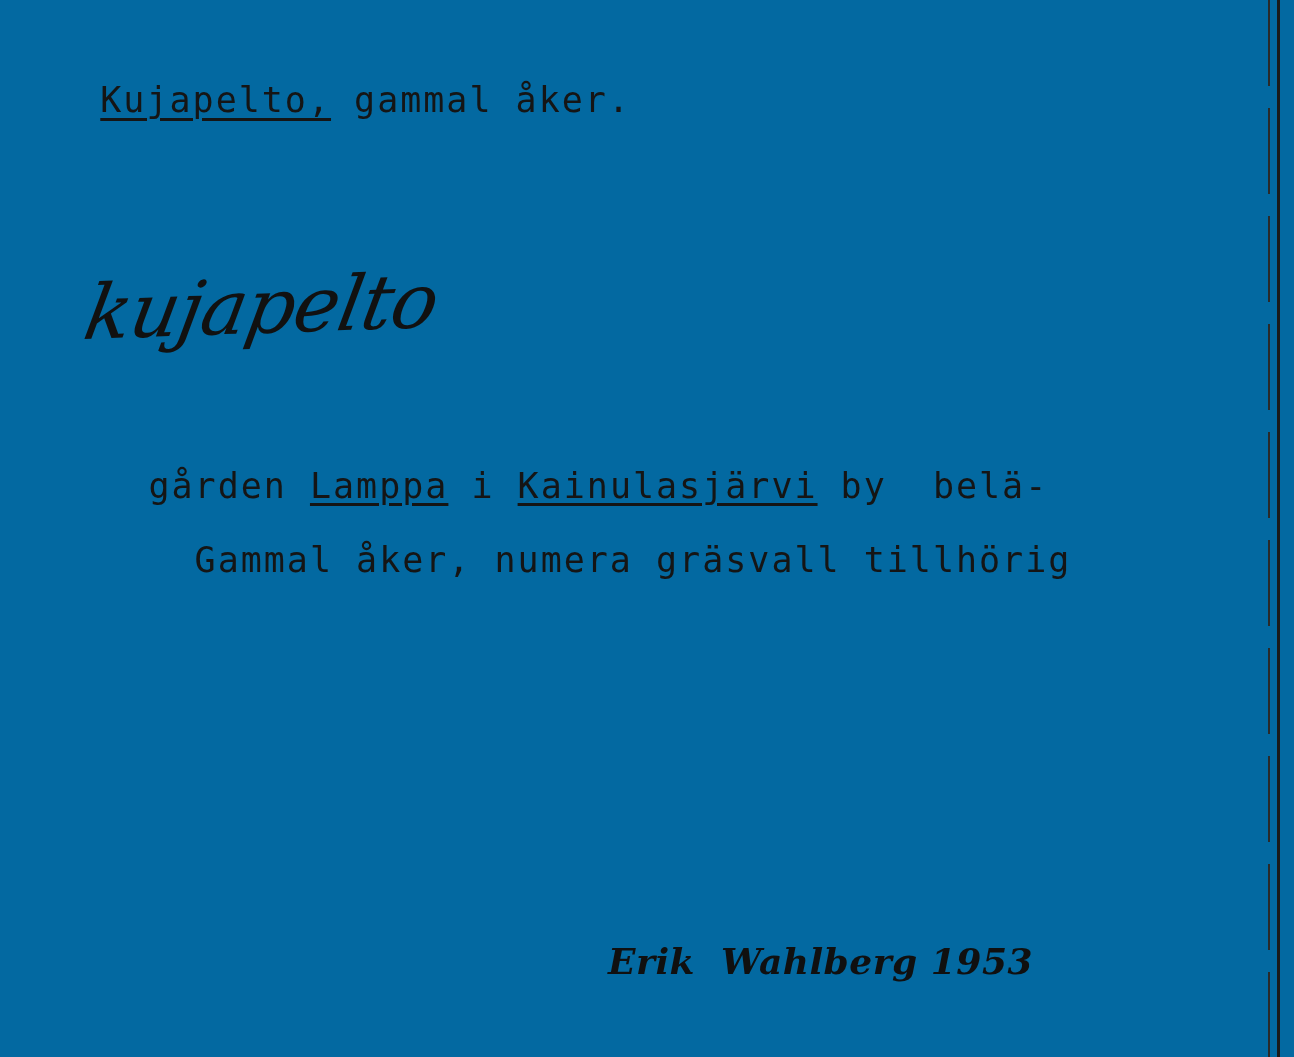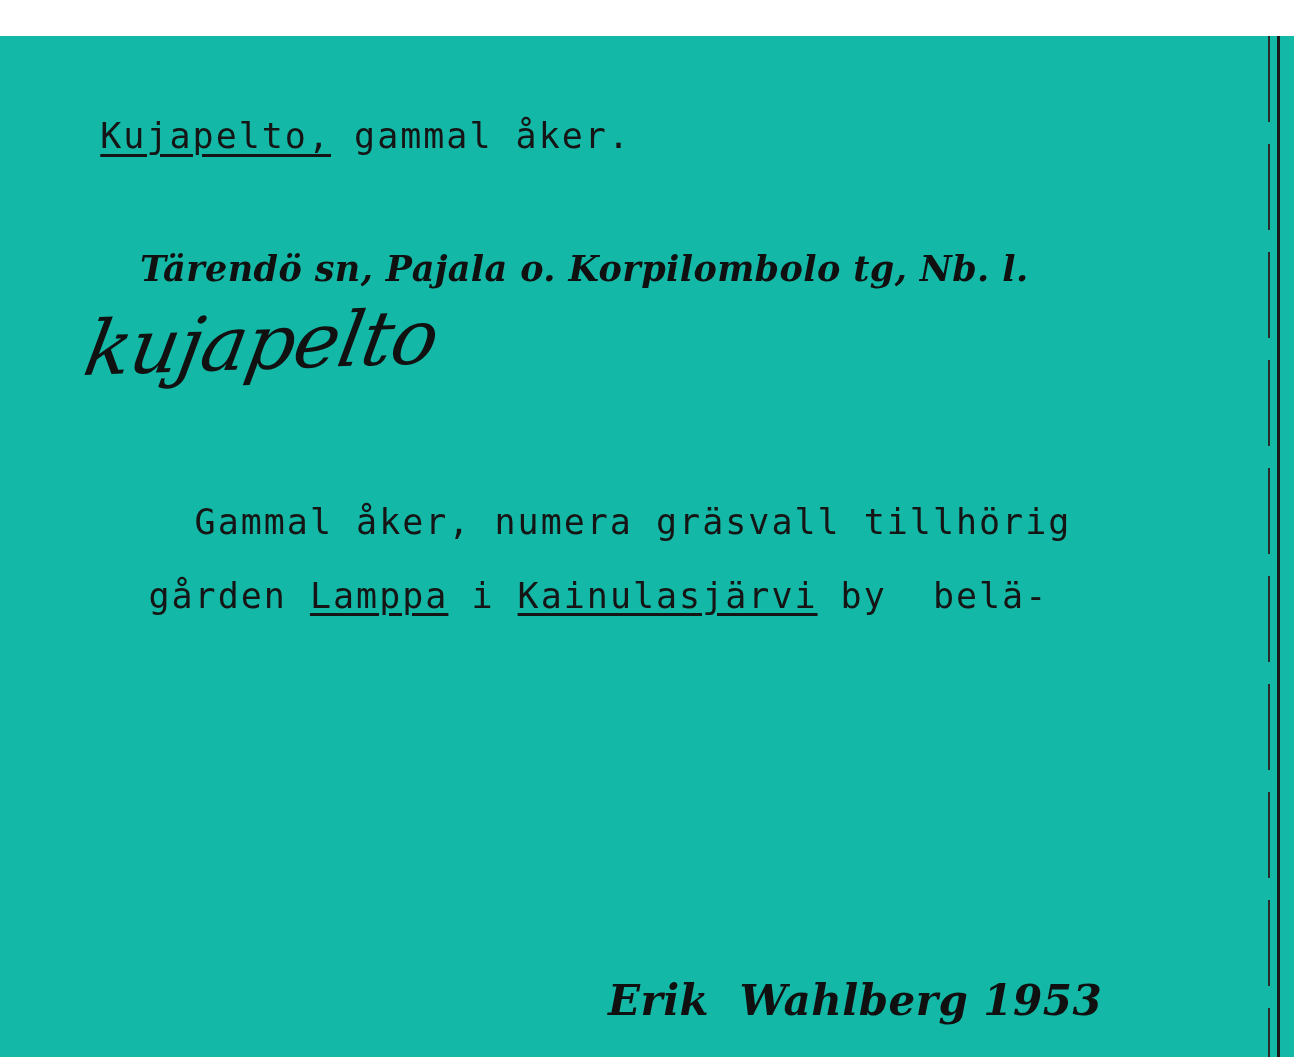--- a/index.html
+++ b/index.html
@@ -12,22 +12,21 @@
     height: 1057px;
     position: relative;
     overflow: hidden;
     font-family: "Liberation Sans", sans-serif;
     color: #1a1a1a;
   }
 
   .card {
     position: absolute;
     inset: 0;
-    background: #14b8a6;
-    margin-top: 36px;
+    background: #0369a1;
   }
 
   
   .edge-rule-solid {
     position: absolute;
     top: 0;
     bottom: 0;
     width: 3px;
     background: #1a1a1a;
   }
@@ -112,45 +111,44 @@
   }
 
   
   .signature {
     position: absolute;
     left: 608px;
     top: 940px;
     font-family: "DejaVu Serif", "Liberation Serif", serif;
     font-weight: bold;
     font-style: italic;
-    font-size: 42px;
+    font-size: 36px;
     letter-spacing: 0.5px;
     color: #101010;
     white-space: pre;
   }
 </style>
 </head>
 <body>
 
 <div class="card">
 
   <div class="headword typed">
     <span class="uline">Kujapelto,</span><span> gammal åker.</span>
   </div>
 
-  <div class="parish">Tärendö sn, Pajala o. Korpilombolo tg, Nb. l.</div>
 
   <div class="handwritten">kujapelto</div>
 
   <div class="body-block">
     <div class="body-line typed">
-      <span>  Gammal åker, numera gräsvall tillhörig</span>
+      <span>gården </span><span class="uline">Lamppa</span><span> i </span><span class="uline">Kainulasjärvi</span><span> by  belä-</span>
     </div>
     <div class="body-line typed">
-      <span>gården </span><span class="uline">Lamppa</span><span> i </span><span class="uline">Kainulasjärvi</span><span> by  belä-</span>
+      <span>  Gammal åker, numera gräsvall tillhörig</span>
     </div>
   </div>
 
   <div class="signature">Erik  Wahlberg 1953</div>
 
   <div class="edge-rule-solid" style="left:1277px;"></div>
   <div class="edge-rule-dashed" style="left:1268px;"></div>
 </div>
 
 </body></html>

